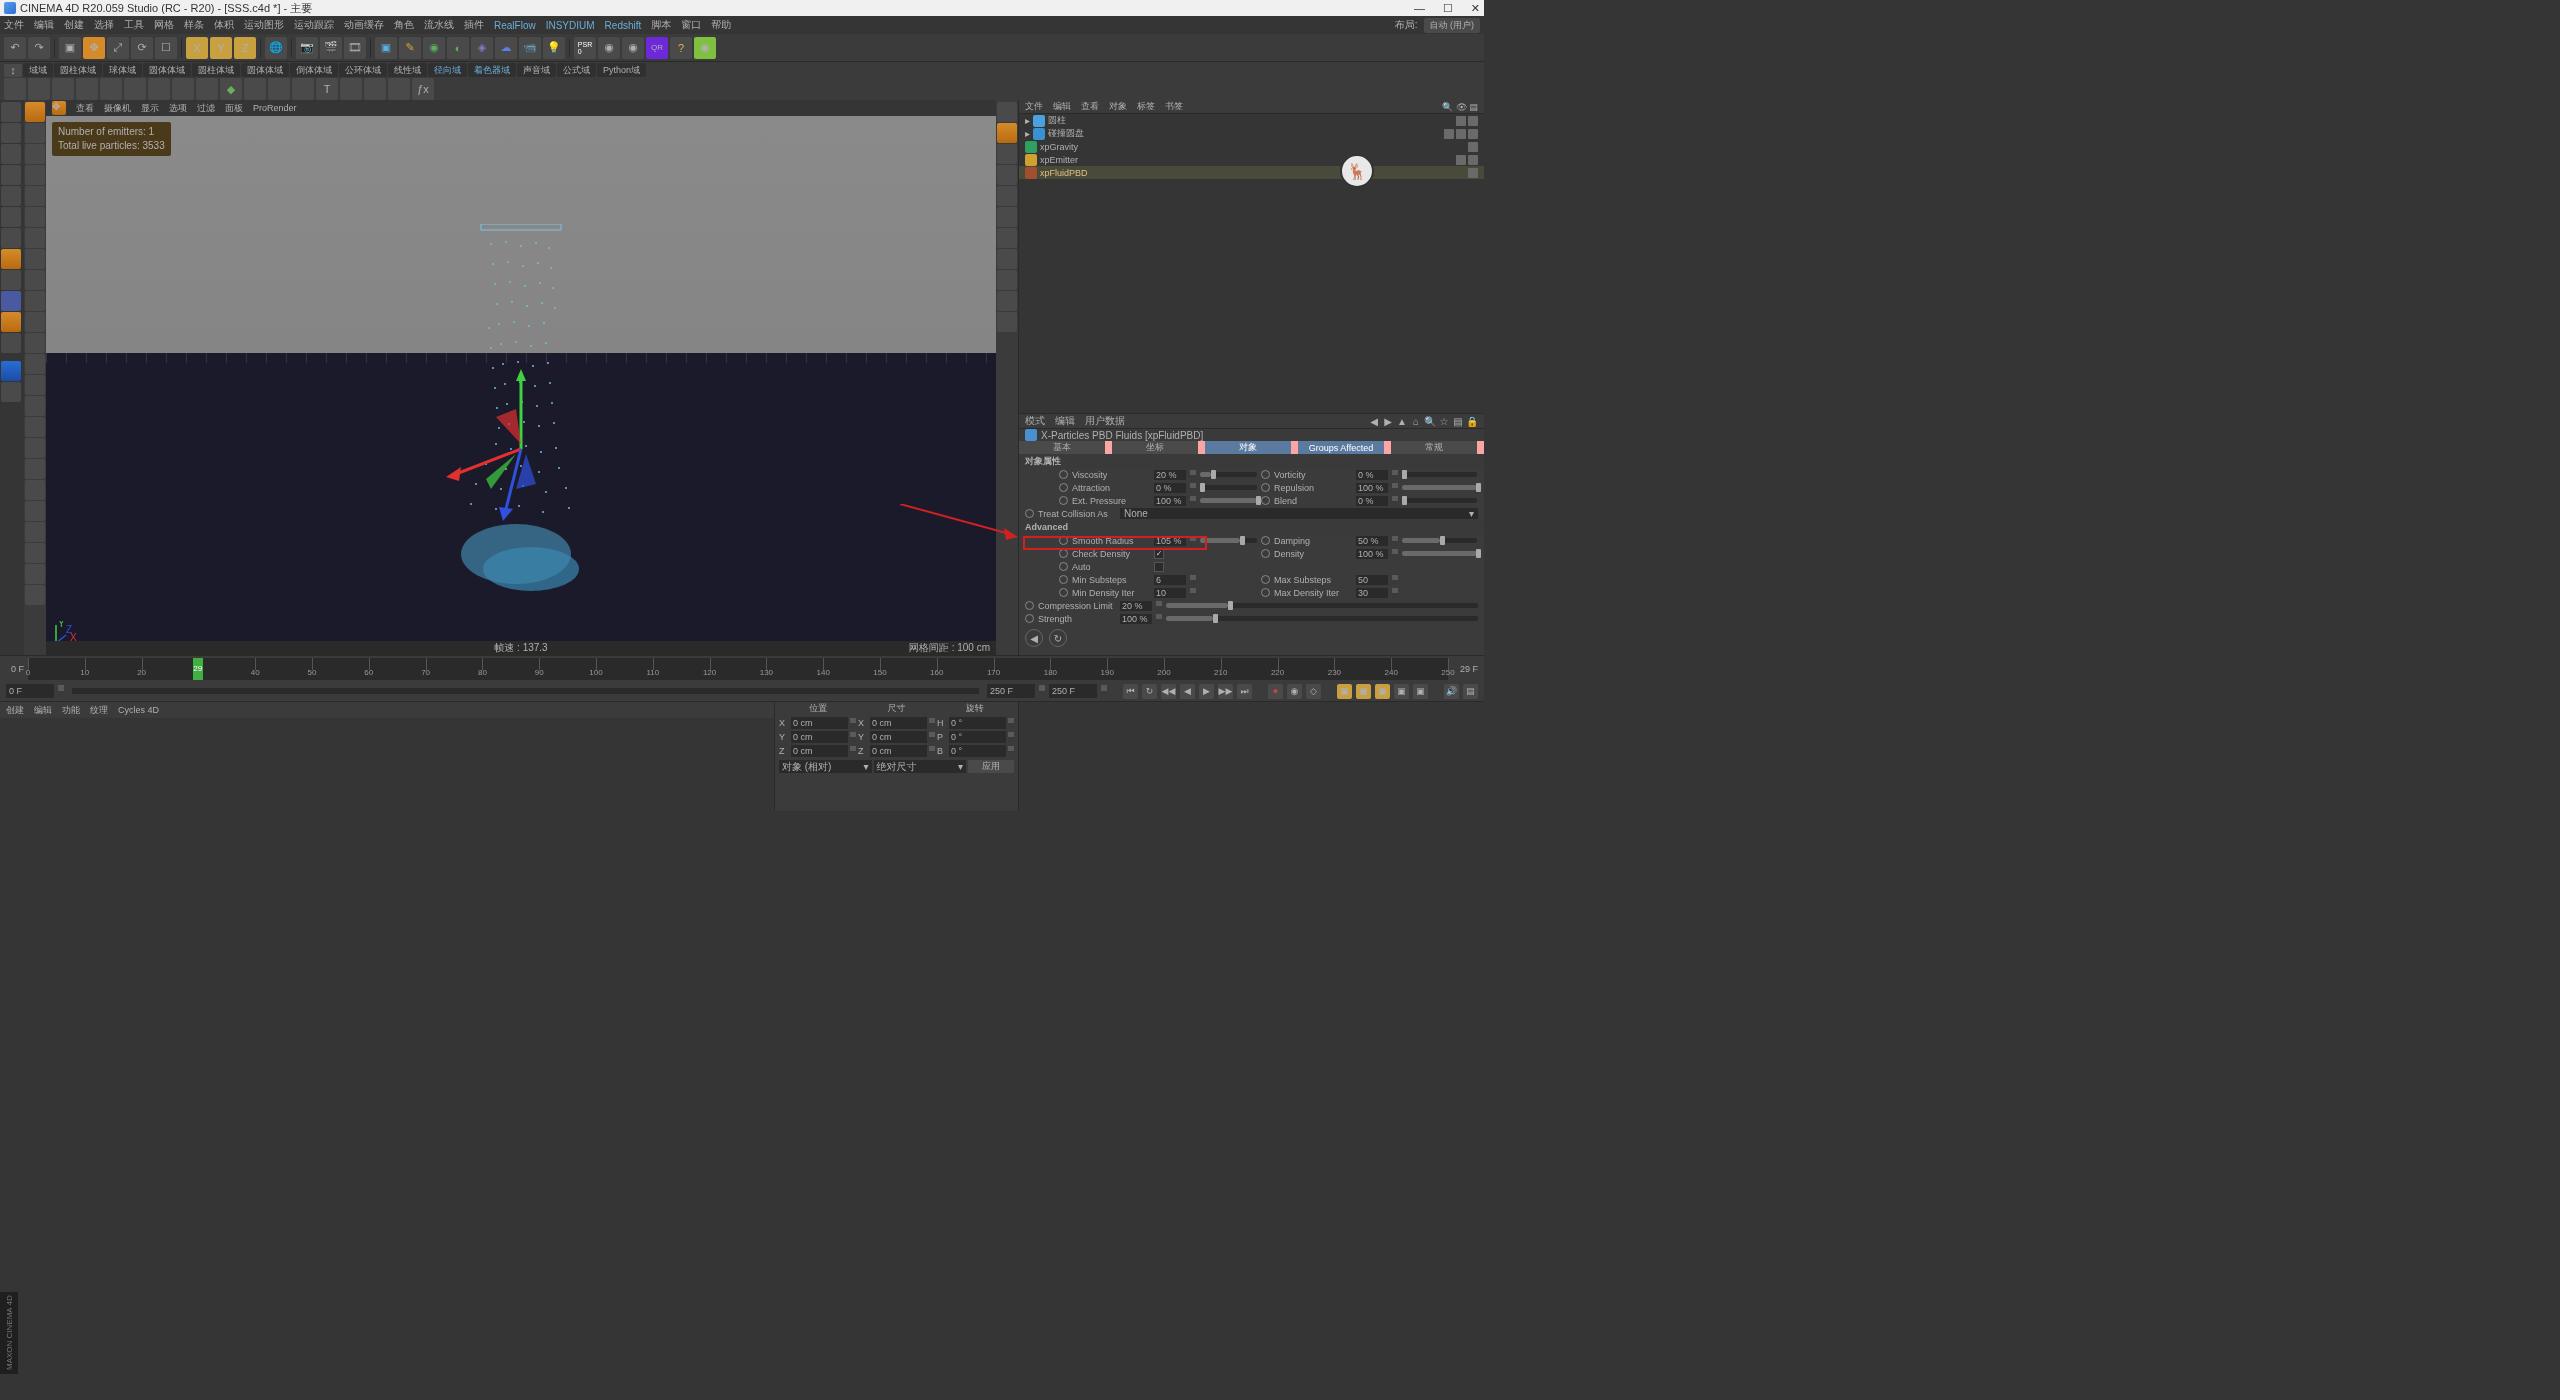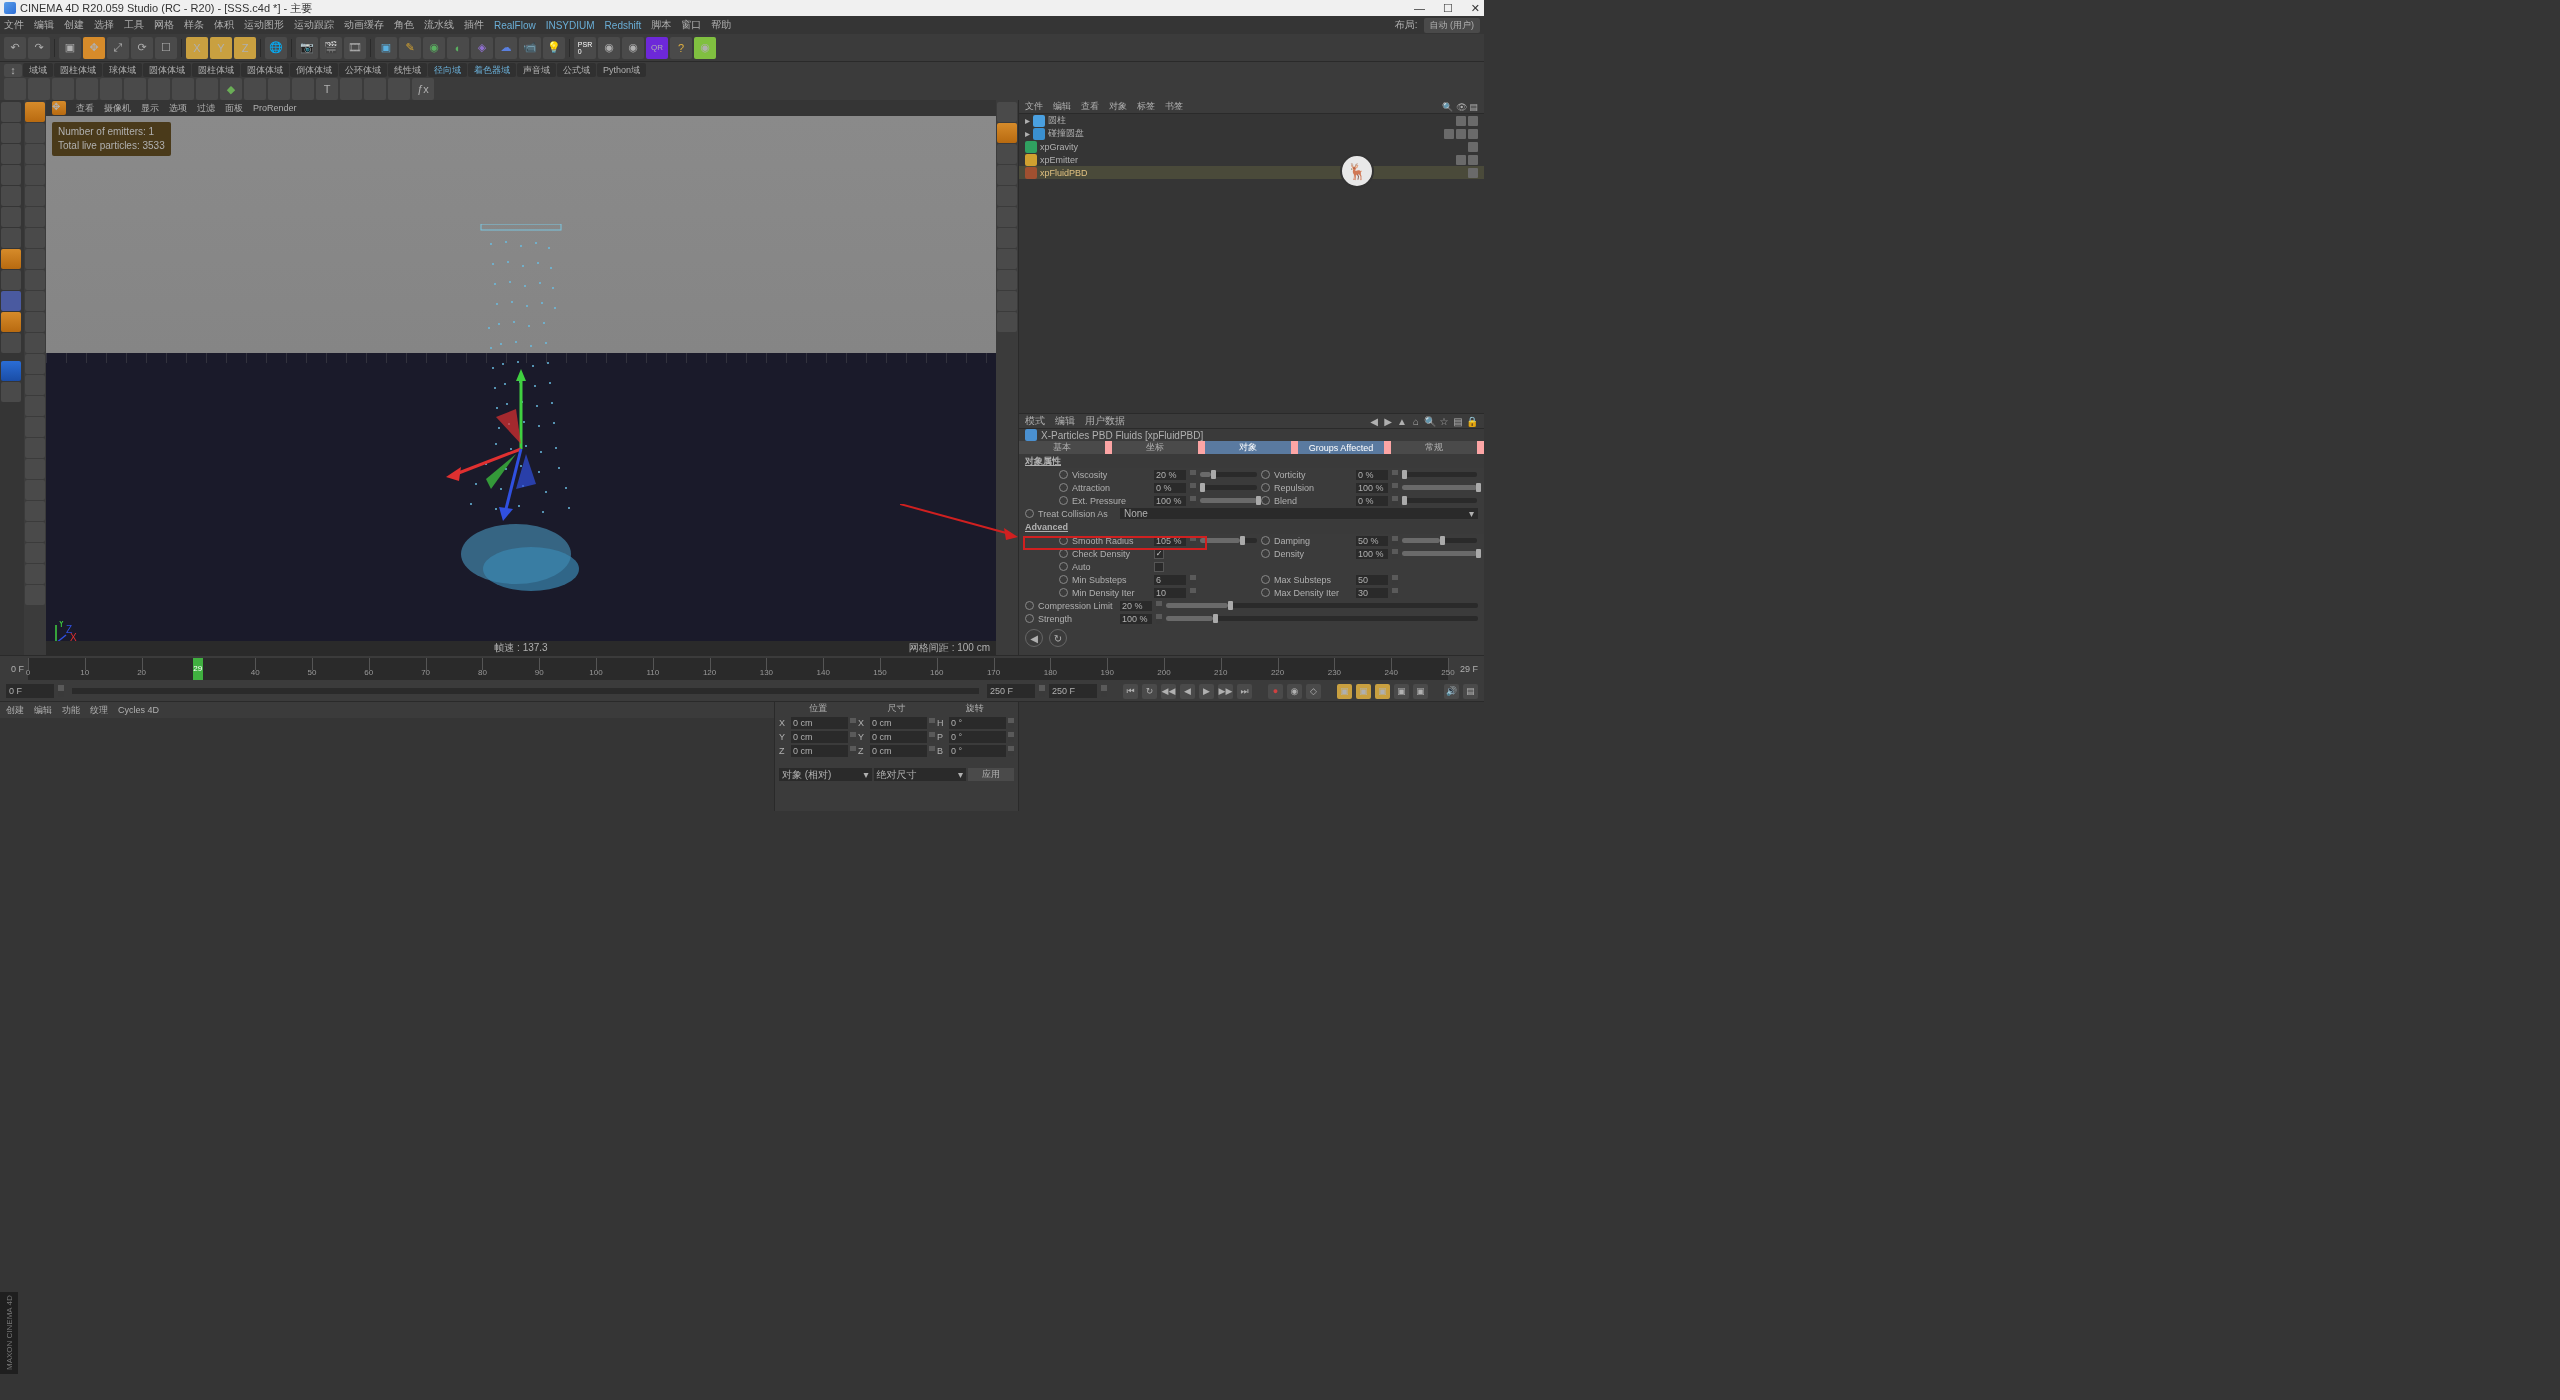--- a/index.html
+++ b/index.html
@@ -84,21 +84,21 @@
 .outliner .watermark::after { content:"🦌"; font-size:16px; }
 
 .attr-menu { height:16px; display:flex; align-items:center; gap:10px; padding:0 6px; border-top:1px solid #2a2a2a; border-bottom:1px solid #2a2a2a; }
 .attr-menu .r { margin-left:auto; display:flex; gap:2px; align-items:center; }
 .attr-menu .r span { width:12px; text-align:center; cursor:pointer; }
 .attr-title { height:15px; display:flex; align-items:center; gap:4px; padding:0 6px; background:#3a3a3a; }
 .attr-title .ticon { width:12px; height:12px; background:#4a90d0; border-radius:2px; }
 .tabs { height:14px; display:flex; }
 .tab { flex:1; background:#4a4a4a; display:flex; align-items:center; justify-content:center; font-size:9px; cursor:pointer; border-right:7px solid #fca5a5; }
 .tab.active { background:#5a7aa0; color:#fff; }
-.section-hdr { height:14px; background:#3a3a3a; padding:0 6px; display:flex; align-items:center; font-size:9px; font-weight:bold;text-decoration:underline; }
+.section-hdr { height:14px; background:#3a3a3a; padding:0 6px; display:flex; align-items:center; font-size:9px; font-weight:bold; }
 .prop-row { height:13px; display:flex; align-items:center; padding:0 6px; gap:4px; }
 .prop-row .ring { width:9px; height:9px; border:1px solid #888; border-radius:50%; flex-shrink:0; }
 .prop-row .lbl { font-size:9px; min-width:78px; }
 .prop-row .val { font-size:9px; width:32px; background:#2a2a2a; padding:0 2px; }
 .prop-row .spin { width:6px; height:10px; background:linear-gradient(#5a5a5a 50%,#3a3a3a 50%); }
 .prop-row .slider { height:5px; background:#2a2a2a; border-radius:2px; position:relative; flex:1; }
 .prop-row .slider .fill { position:absolute; left:0; top:0; bottom:0; background:#6a6a6a; border-radius:2px; }
 .prop-row .slider .knob { position:absolute; top:-2px; width:5px; height:9px; background:#aaa; border-radius:1px; }
 .prop-row .dropdown { flex:1; height:11px; background:#2a2a2a; display:flex; align-items:center; padding:0 4px; font-size:9px; }
 .prop-row .chk { width:10px; height:10px; background:#2a2a2a; border:1px solid #555; }
@@ -131,21 +131,21 @@
 .matpanel .hdr { height:16px; display:flex; align-items:center; gap:10px; padding:0 6px; }
 .matpanel .hdr span { font-size:9px; cursor:pointer; }
 .matpanel .body { flex:1; background:#353535; }
 .coordpanel { width:244px; border-left:1px solid #2a2a2a; display:flex; flex-direction:column; padding:0 4px; }
 .coord-hdr { height:14px; display:flex; }
 .coord-hdr span { flex:1; text-align:center; font-size:9px; }
 .coord-row { height:14px; display:flex; gap:2px; align-items:center; }
 .coord-row .ax { width:10px; font-size:9px; }
 .coord-row .cin { flex:1; height:12px; background:#2a2a2a; font-size:9px; padding:0 2px; display:flex; align-items:center; }
 .coord-row .csp { width:6px; height:10px; background:linear-gradient(#5a5a5a 50%,#3a3a3a 50%); }
-.coord-sel { display:flex; gap:2px; margin-top:10px; }
+.coord-sel { display:flex; gap:2px; margin-top:2px; }
 .coord-sel .dd { flex:1; height:13px; background:#2a2a2a; font-size:9px; padding:0 3px; display:flex; align-items:center; }
 .coord-sel .apply { width:46px; height:13px; background:#4a4a4a; font-size:9px; display:flex; align-items:center; justify-content:center; cursor:pointer; }
 .emptypanel { width:466px; border-left:1px solid #2a2a2a; background:#353535; }
 
 .maxon { position:absolute; left:0; bottom:26px; width:18px; height:82px; writing-mode:vertical-lr; transform:rotate(180deg); font-size:8px; color:#777; display:flex; align-items:center; justify-content:center; background:#1f1f1f; }
 </style>
 </head>
 <body>
 
 <div class="app">

